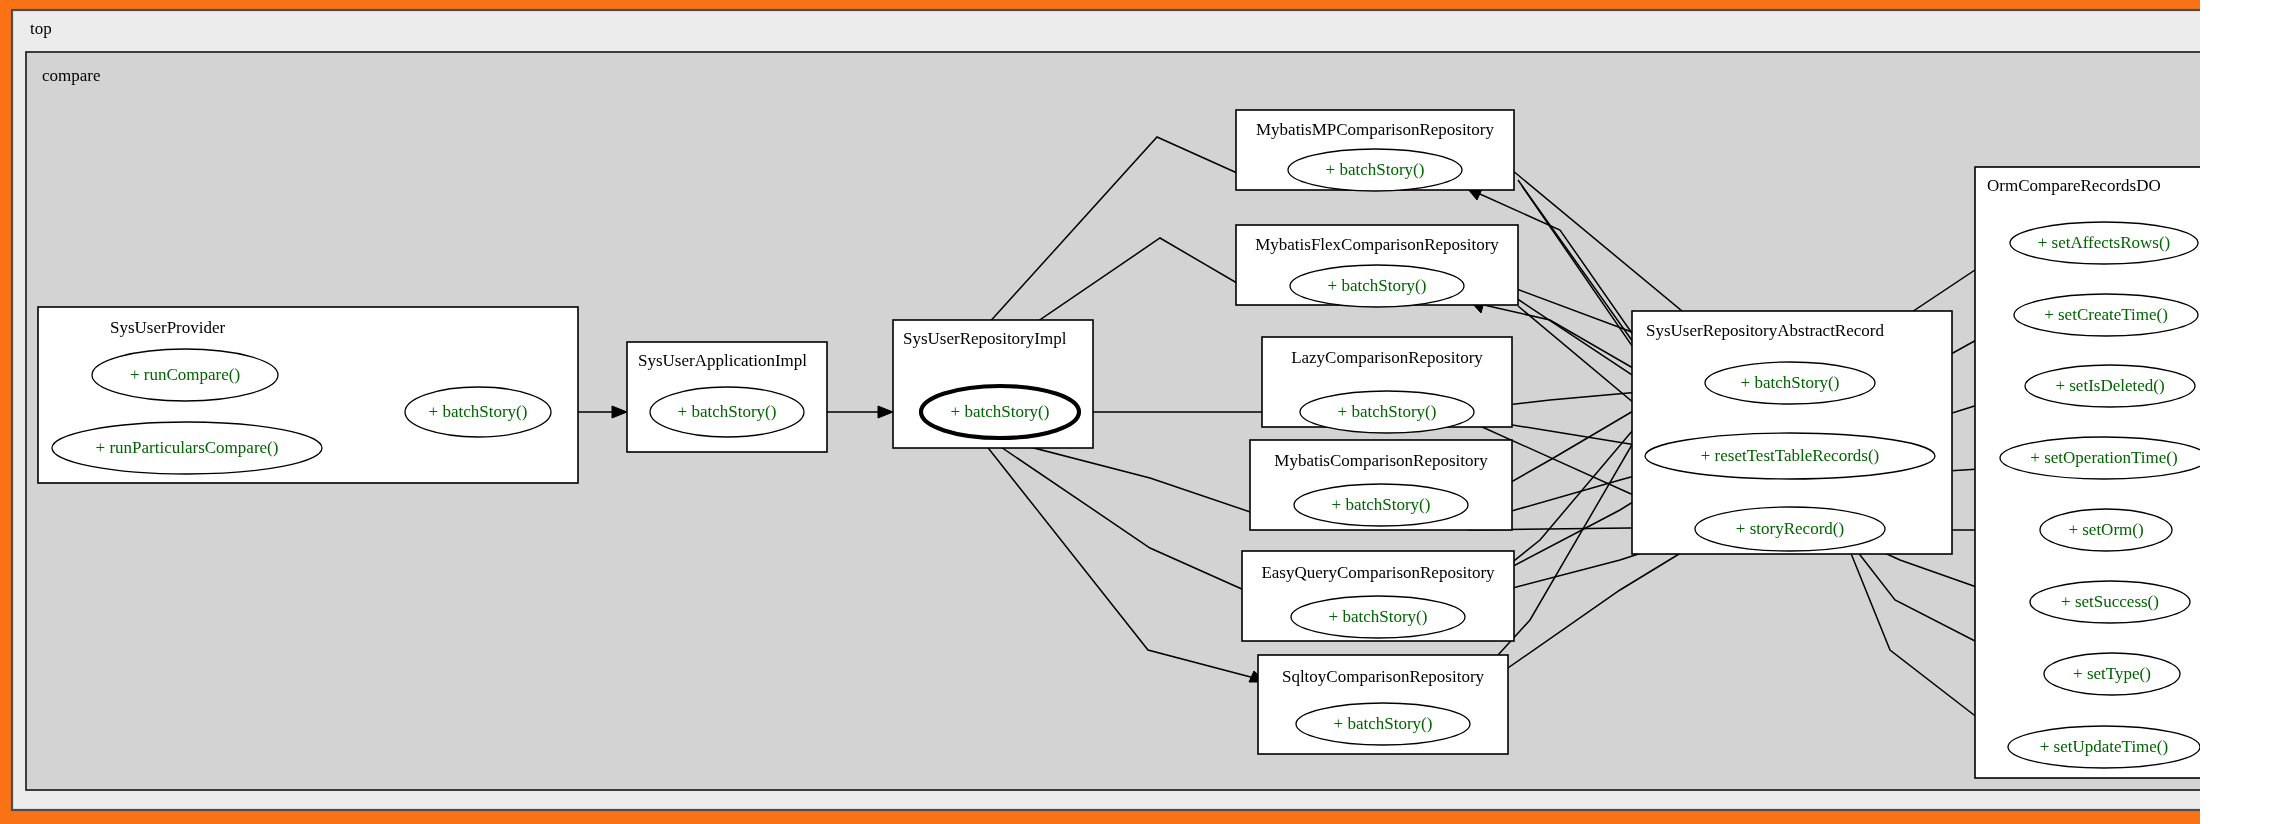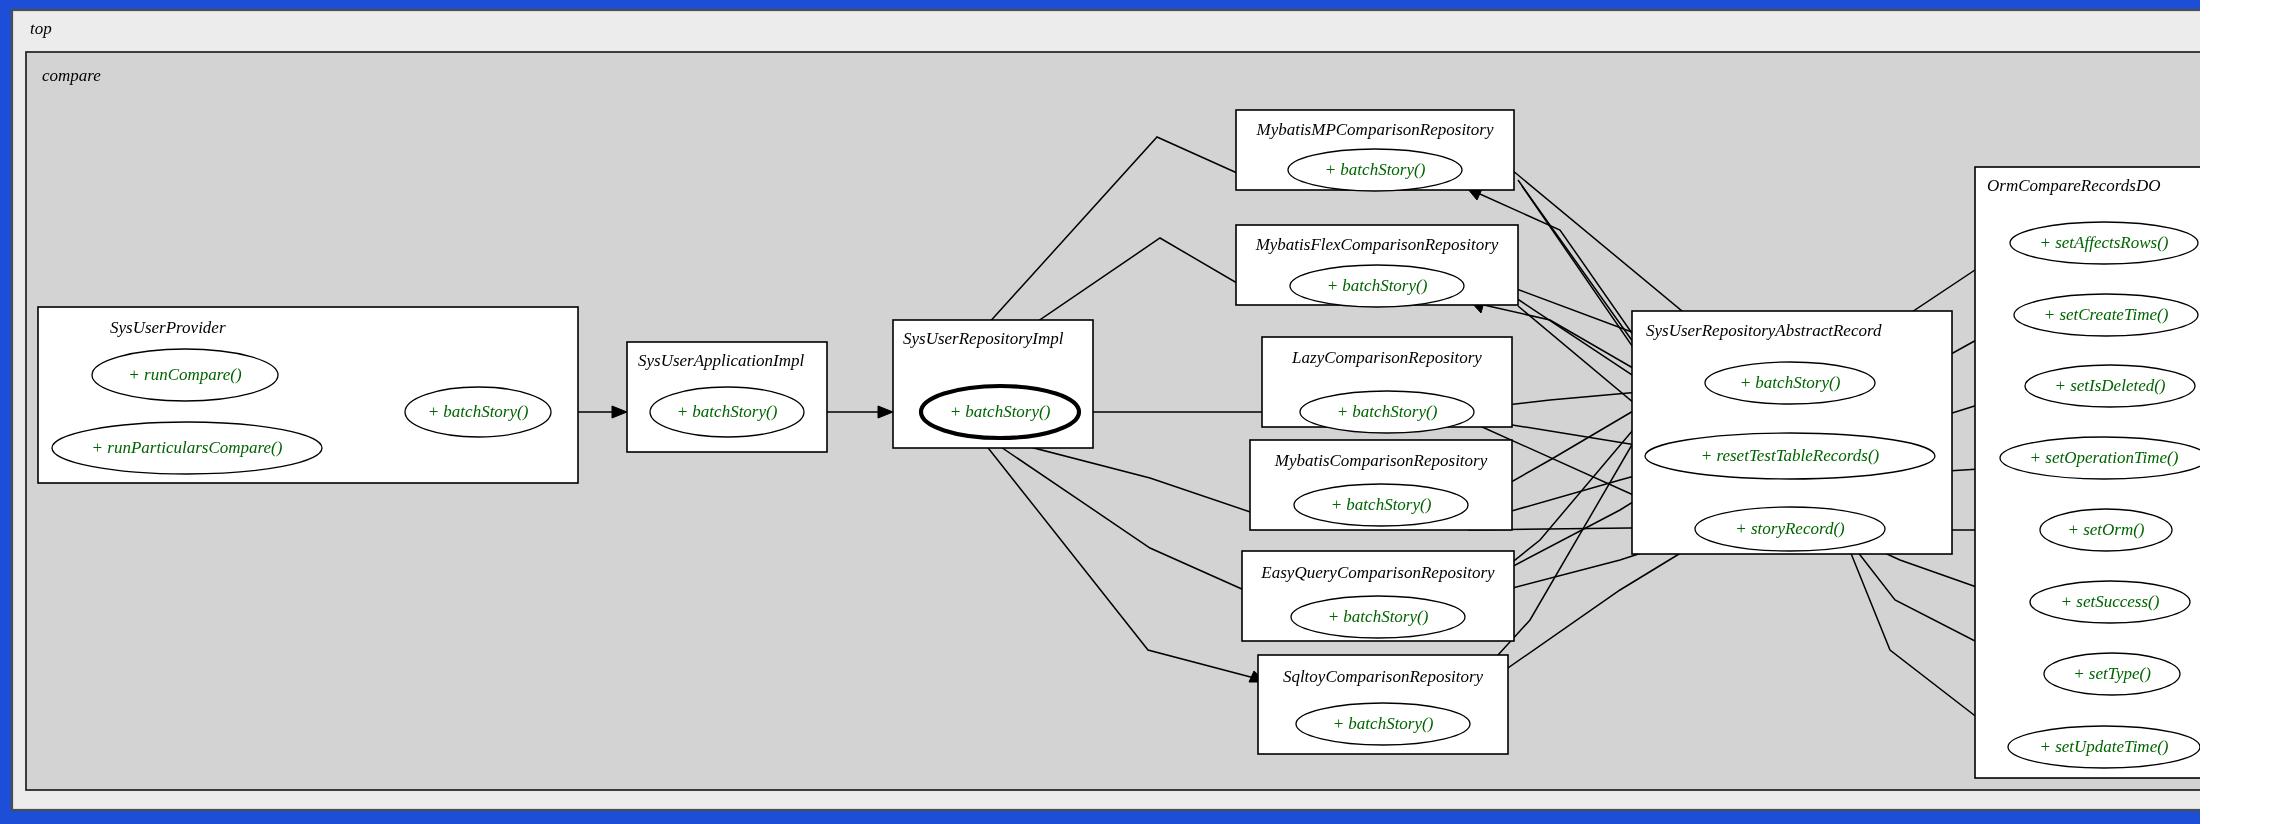--- a/index.html
+++ b/index.html
@@ -1,17 +1,17 @@
 <!DOCTYPE html>
 <html><head>
 <meta charset="utf-8">
 <style>
   html,body{margin:0;padding:0;background:#ffffff;}
   body{font-family:"Liberation Serif","DejaVu Serif",serif;}
-  #stage{position:relative;width:2200px;height:824px;background:#1d4ed8;overflow:hidden;font-style:italic;}
+  #stage{position:relative;width:2200px;height:824px;background:#f97316;overflow:hidden;}
   svg#graph{position:absolute;left:0;top:0;width:2278px;height:824px;display:block;}
   .cluster-label{font-size:17px;fill:#000000;font-family:"Liberation Serif","DejaVu Serif",serif;}
   .box-label{font-size:17px;fill:#000000;font-family:"Liberation Serif","DejaVu Serif",serif;text-anchor:middle;}
   .node-label{font-size:17px;fill:#006400;font-family:"Liberation Serif","DejaVu Serif",serif;text-anchor:middle;dominant-baseline:middle;}
   .node-ell{fill:#ffffff;stroke:#000000;stroke-width:1.3;}
   .node-ell-bold{fill:#ffffff;stroke:#000000;stroke-width:4.2;}
   .box-rect{fill:#ffffff;stroke:#000000;stroke-width:1.6;}
   .cluster-top{fill:#ececec;stroke:#4d4d4d;stroke-width:2.2;}
   .cluster-inner{fill:#d3d3d3;stroke:#2b2b2b;stroke-width:1.8;}
   .edge{fill:none;stroke:#000000;stroke-width:1.5;}

